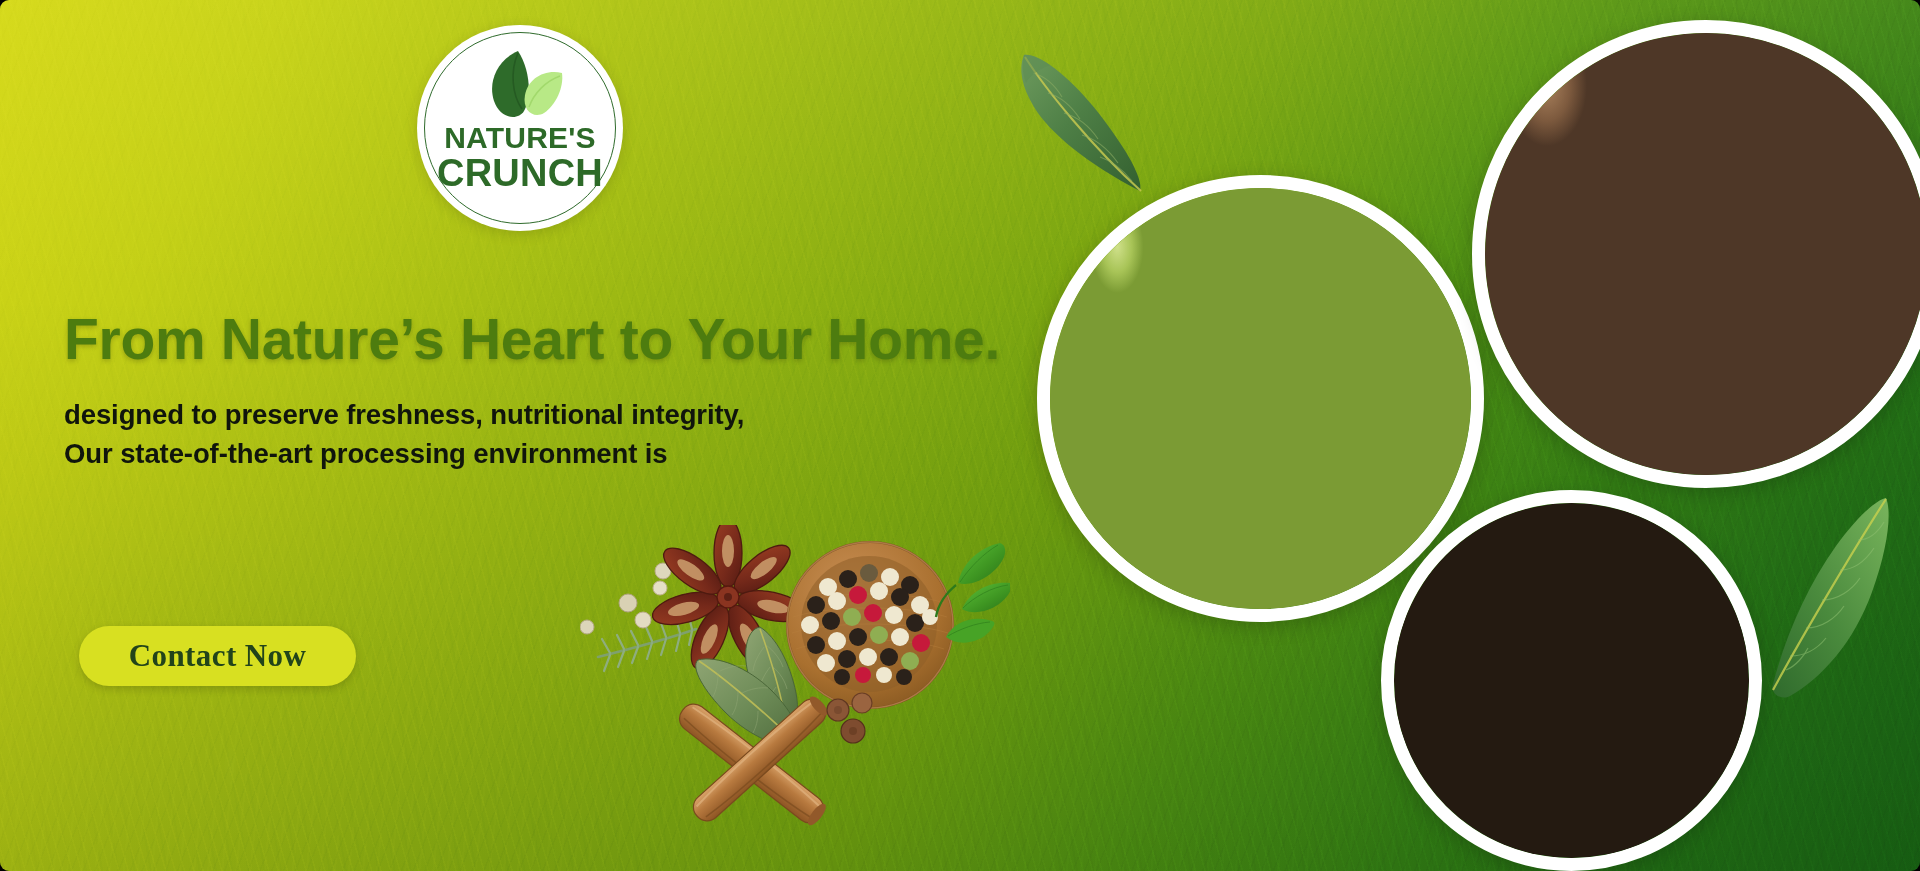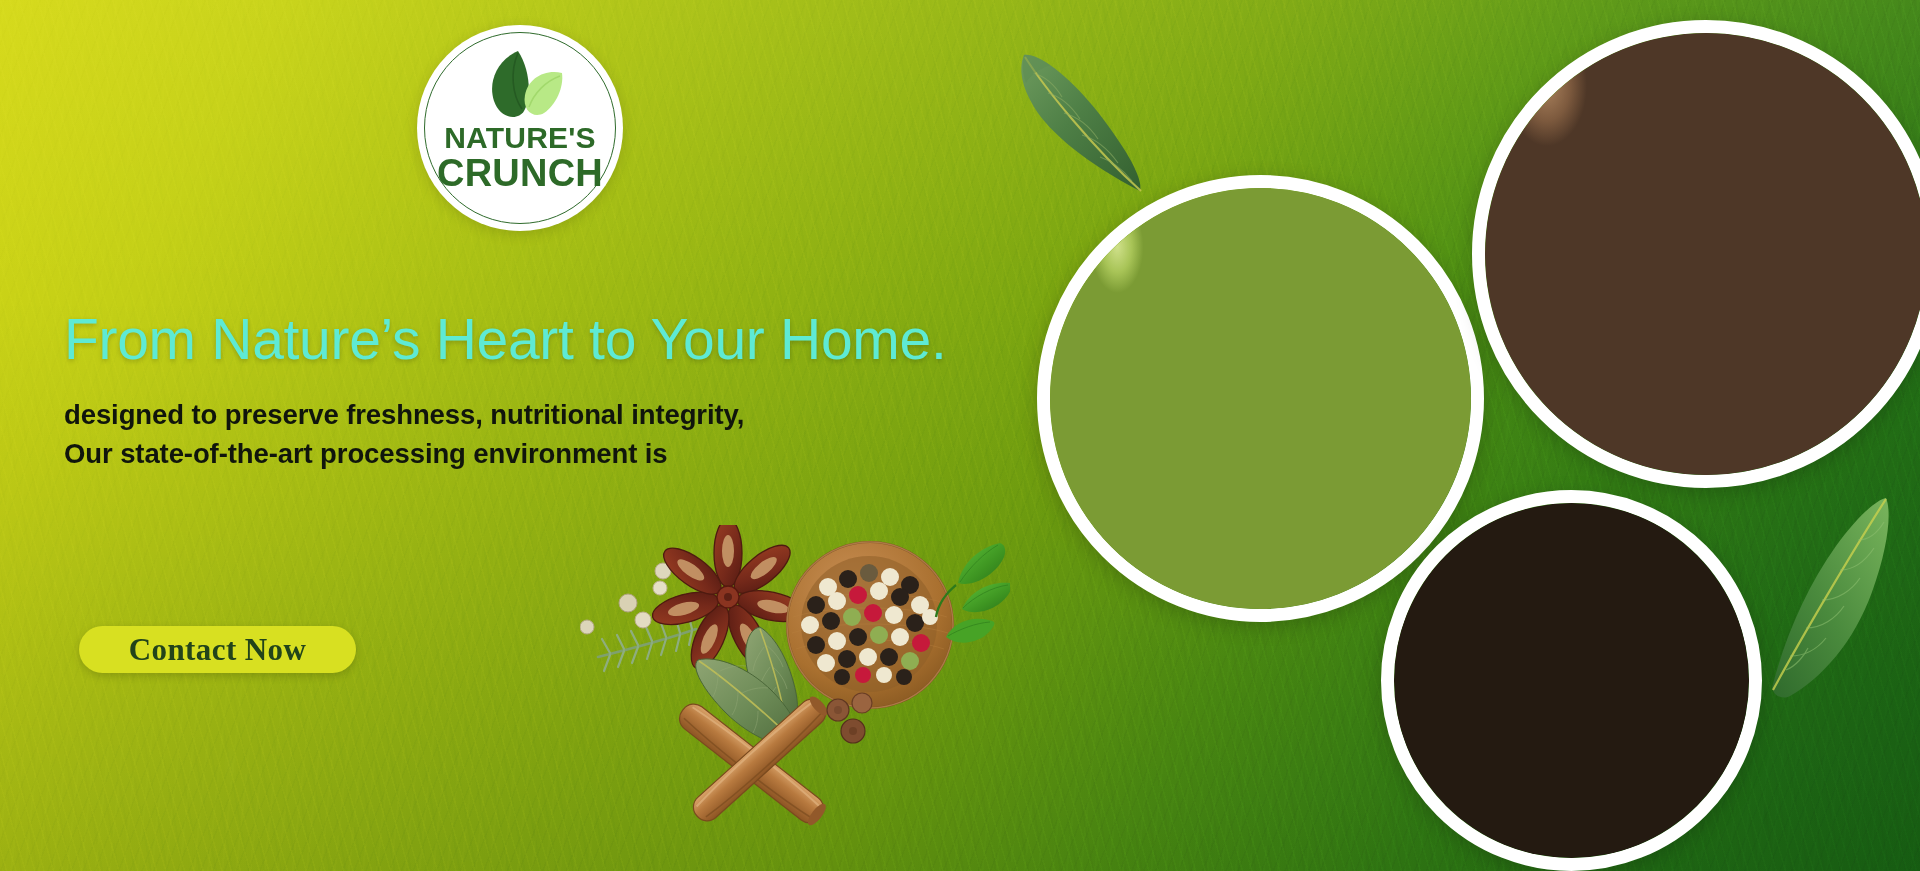--- a/index.html
+++ b/index.html
@@ -5,20 +5,21 @@
 <style>
   * { margin:0; padding:0; box-sizing:border-box; }
   html,body { width:1920px; height:871px; overflow:hidden; background:#000; }
 
   .banner{
     position:relative;
     width:1920px; height:871px;
     overflow:hidden;
     font-family:"Liberation Sans", sans-serif;
     isolation:isolate;
+    border-radius:9px;
   }
 
   
   .bg-base{
     position:absolute; inset:0;
     background:
       linear-gradient(118deg,
         #d2d617 0%,
         #c3cf16 12%,
         #a9c014 26%,
@@ -85,23 +86,23 @@
     font-weight:bold;
     font-size:30px;
     line-height:1.03;
     letter-spacing:.2px;
   }
   .logo-word .l2{ display:block; font-size:38px; }
 
   
   .headline{
     position:absolute; left:64px; top:306px;
-    color:#5eead4;
+    color:#4d7c0f;
     font-size:57px;
-    font-weight:normal;
+    font-weight:bold;
     letter-spacing:-.3px;
     white-space:nowrap;
     text-shadow:0 2px 5px rgba(0,0,0,.20);
     z-index:11;
   }
   .subcopy{
     position:absolute; left:64px; top:395px;
     width:960px;
     color:#10150c;
     font-size:27.5px;
@@ -109,21 +110,21 @@
     line-height:39px;
     letter-spacing:-.1px;
     z-index:11;
   }
   .subcopy .ln{ display:block; white-space:nowrap; }
 
   
   .cta{
     position:absolute; left:79px; top:626px;
     display:inline-flex; align-items:center; justify-content:center;
-    min-width:277px; height:47px;
+    min-width:277px; height:60px;
     padding:0 30px;
     border:none; cursor:pointer;
     border-radius:34px;
     background:#d8e021;
     color:#22441a;
     font-family:"Liberation Serif", serif;
     font-weight:bold;
     font-size:31px;
     letter-spacing:.4px;
     box-shadow:0 3px 9px rgba(0,0,0,.17);

